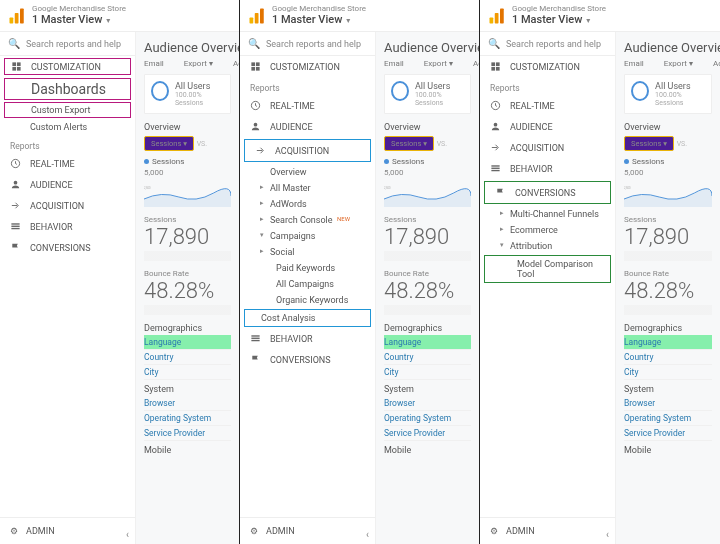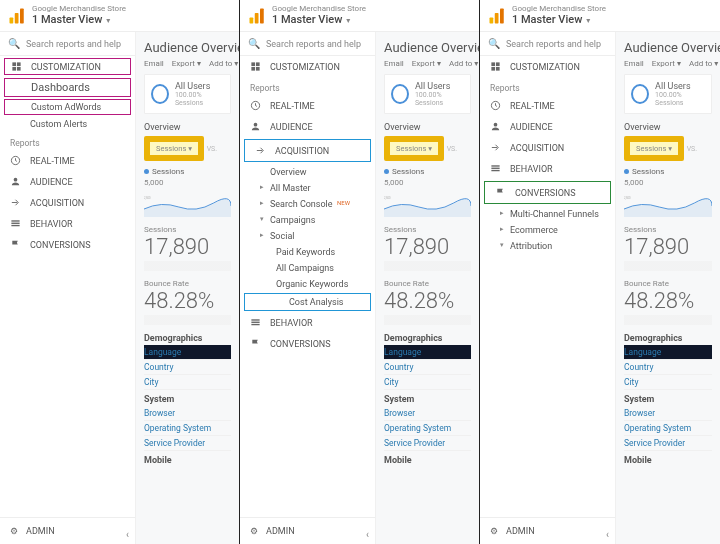--- a/index.html
+++ b/index.html
@@ -30,39 +30,39 @@
   .box-m .ico svg{width:11px;height:11px;fill:#666}
   .box-m.sub{padding:2px 6px 2px 26px;margin:1px 4px}
   .box-b{border:1.5px solid #2196d6}
   .box-g{border:1.5px solid #2a8a3a}
   .admin{border-top:1px solid #eee;margin-top:auto;display:flex;align-items:center;padding:8px 10px;color:#555;font-size:9px}
   .admin .ico{margin-right:8px;color:#666}
   .collapse{position:absolute;bottom:4px;right:6px;color:#888;font-size:10px}
   .cont{flex:1;background:#f7f8f9;padding:8px 8px 0 8px;overflow:hidden;position:relative}
   .title{font-size:13px;color:#555;margin-bottom:4px;white-space:nowrap}
   .actions{font-size:8px;color:#777;margin-bottom:6px;white-space:nowrap}
-  .actions span{margin-right:8px}
+  .actions span{margin-right:20px}
   .card{background:#fff;border:1px solid #eee;padding:6px;margin-bottom:8px;border-radius:1px}
-  .users{display:flex;align-items:center}
+  .users{display:flex;}
   .ring{width:20px;height:20px;border:2px solid #4a90d9;border-radius:50%;margin-right:6px}
   .users .t{font-size:9px;color:#666}
   .users .t .s{font-size:7px;color:#aaa}
   .ov{font-size:9px;color:#555;margin:6px 0 4px}
-  .pill{display:inline-block;border:6px solid #eab308;background:#fef9c3;padding:2px 6px;font-size:7.5px;color:#888;border-radius:2px;margin-bottom:4px}
+  .pill{display:inline-block;border:1px solid #eab308;background:#4c1d95;padding:2px 6px;font-size:7.5px;color:#888;border-radius:2px;margin-bottom:4px}
   .metric{font-size:8px;color:#666;margin:2px 0}
   .dot{display:inline-block;width:5px;height:5px;border-radius:50%;background:#4a90d9;margin-right:3px;vertical-align:middle}
   .val{font-size:8px;color:#888}
   .chart{height:26px;margin:4px 0 8px;position:relative}
   .chart svg{width:100%;height:100%}
   .kpi-l{font-size:8px;color:#888}
   .kpi-v{font-size:22px;color:#666;font-weight:300;margin-bottom:2px}
   .spark{height:10px;background:linear-gradient(to right,#eee 0%,#eee 100%);opacity:.5;margin-bottom:8px}
-  .dim-h{font-size:9px;font-weight:700;color:#555;margin:4px 0 2px}
+  .dim-h{font-size:9px;font-weight:400;color:#555;margin:4px 0 2px}
   .dim{font-size:8.5px;color:#2a7ab0;padding:2px 0;border-bottom:1px solid #f0f0f0;cursor:pointer}
-  .dim.active{background:#0f172a}
+  .dim.active{background:#86efac}
   .new{color:#e06b2c;font-size:6px;margin-left:3px;vertical-align:top}
 </style>
 </head>
 <body>
 
 <div class="wrap">
 
   <div class="panel">
     <div class="hdr">
       <span class="logo"><svg viewBox="0 0 24 24">
@@ -85,25 +85,25 @@
             <span class="ico">
               <svg viewBox="0 0 24 24">
                 <rect x="3" y="3" width="8" height="8"></rect>
                 <rect x="13" y="3" width="8" height="8"></rect>
                 <rect x="3" y="13" width="8" height="8"></rect>
                 <rect x="13" y="13" width="8" height="8"></rect>
               </svg>
             </span>
             <span>CUSTOMIZATION</span>
           </div>
-        <div class="box-m sub" style="font-size:11px;color:#555">
+        <div class="box-m sub" style="font-size:14px;color:#555">
             <span>Dashboards</span>
           </div>
         <div class="box-m sub" style="font-size:9px;color:#555">
-            <span>Custom AdWords</span>
+            <span>Custom Export</span>
           </div>
         <div class="sub"><span>Custom Alerts</span></div>
         <div class="sect">Reports</div>
         <div class="item">
             <span class="ico">
               <svg viewBox="0 0 24 24">
                 <circle cx="12" cy="12" r="9" fill="none" stroke="#666" stroke-width="2"></circle>
                 <path d="M12 7v5l3 2" stroke="#666" stroke-width="2" fill="none"></path>
               </svg>
             </span>
@@ -240,27 +240,28 @@
         <div class="item box-b" style="margin:2px 4px">
             <span class="ico">
               <svg viewBox="0 0 24 24">
                 <path d="M4 12h12M12 6l6 6-6 6" stroke="#666" stroke-width="2" fill="none"></path>
               </svg>
             </span>
             <span>ACQUISITION</span>
           </div>
         <div class="sub">Overview</div>
         <div class="sub arrow">All Master</div>
+        <div class="sub arrow">AdWords</div>
         <div class="sub arrow"><span>Search Console</span><span class="new"> NEW</span></div>
         <div class="sub arrowdown">Campaigns</div>
         <div class="sub arrow">Social</div>
         <div class="sub" style="padding-left:36px">Paid Keywords</div>
         <div class="sub" style="padding-left:36px">All Campaigns</div>
         <div class="sub" style="padding-left:36px">Organic Keywords</div>
-        <div class="sub box-b" style="margin:1px 4px;padding-left:44px">Cost Analysis</div>
+        <div class="sub box-b" style="margin:1px 4px;padding-left:16px">Cost Analysis</div>
         <div class="item">
             <span class="ico">
               <svg viewBox="0 0 24 24">
                 <rect x="3" y="5" width="18" height="3"></rect>
                 <rect x="3" y="10" width="18" height="3"></rect>
                 <rect x="3" y="15" width="18" height="3"></rect>
               </svg>
             </span>
             <span>BEHAVIOR</span>
           </div>
@@ -386,20 +387,21 @@
             <span class="ico">
               <svg viewBox="0 0 24 24">
                 <path d="M5 3v18M5 4h12l-2 4 2 4H5"></path>
               </svg>
             </span>
             <span>CONVERSIONS</span>
           </div>
         <div class="sub arrow">Multi-Channel Funnels</div>
         <div class="sub arrow">Ecommerce</div>
         <div class="sub arrowdown">Attribution</div>
+        <div class="sub box-g" style="margin:1px 4px;padding-left:32px">Model Comparison Tool</div>
         <div class="admin">
             <span class="ico">⚙</span>
             <span>ADMIN</span>
           </div>
         <span class="collapse">‹</span>
       </div>
       <div class="cont">
         <div class="title">Audience Overview</div>
         <div class="actions"><span>Email</span><span>Export ▾</span><span>Add to ▾</span></div>
         <div class="card users">

